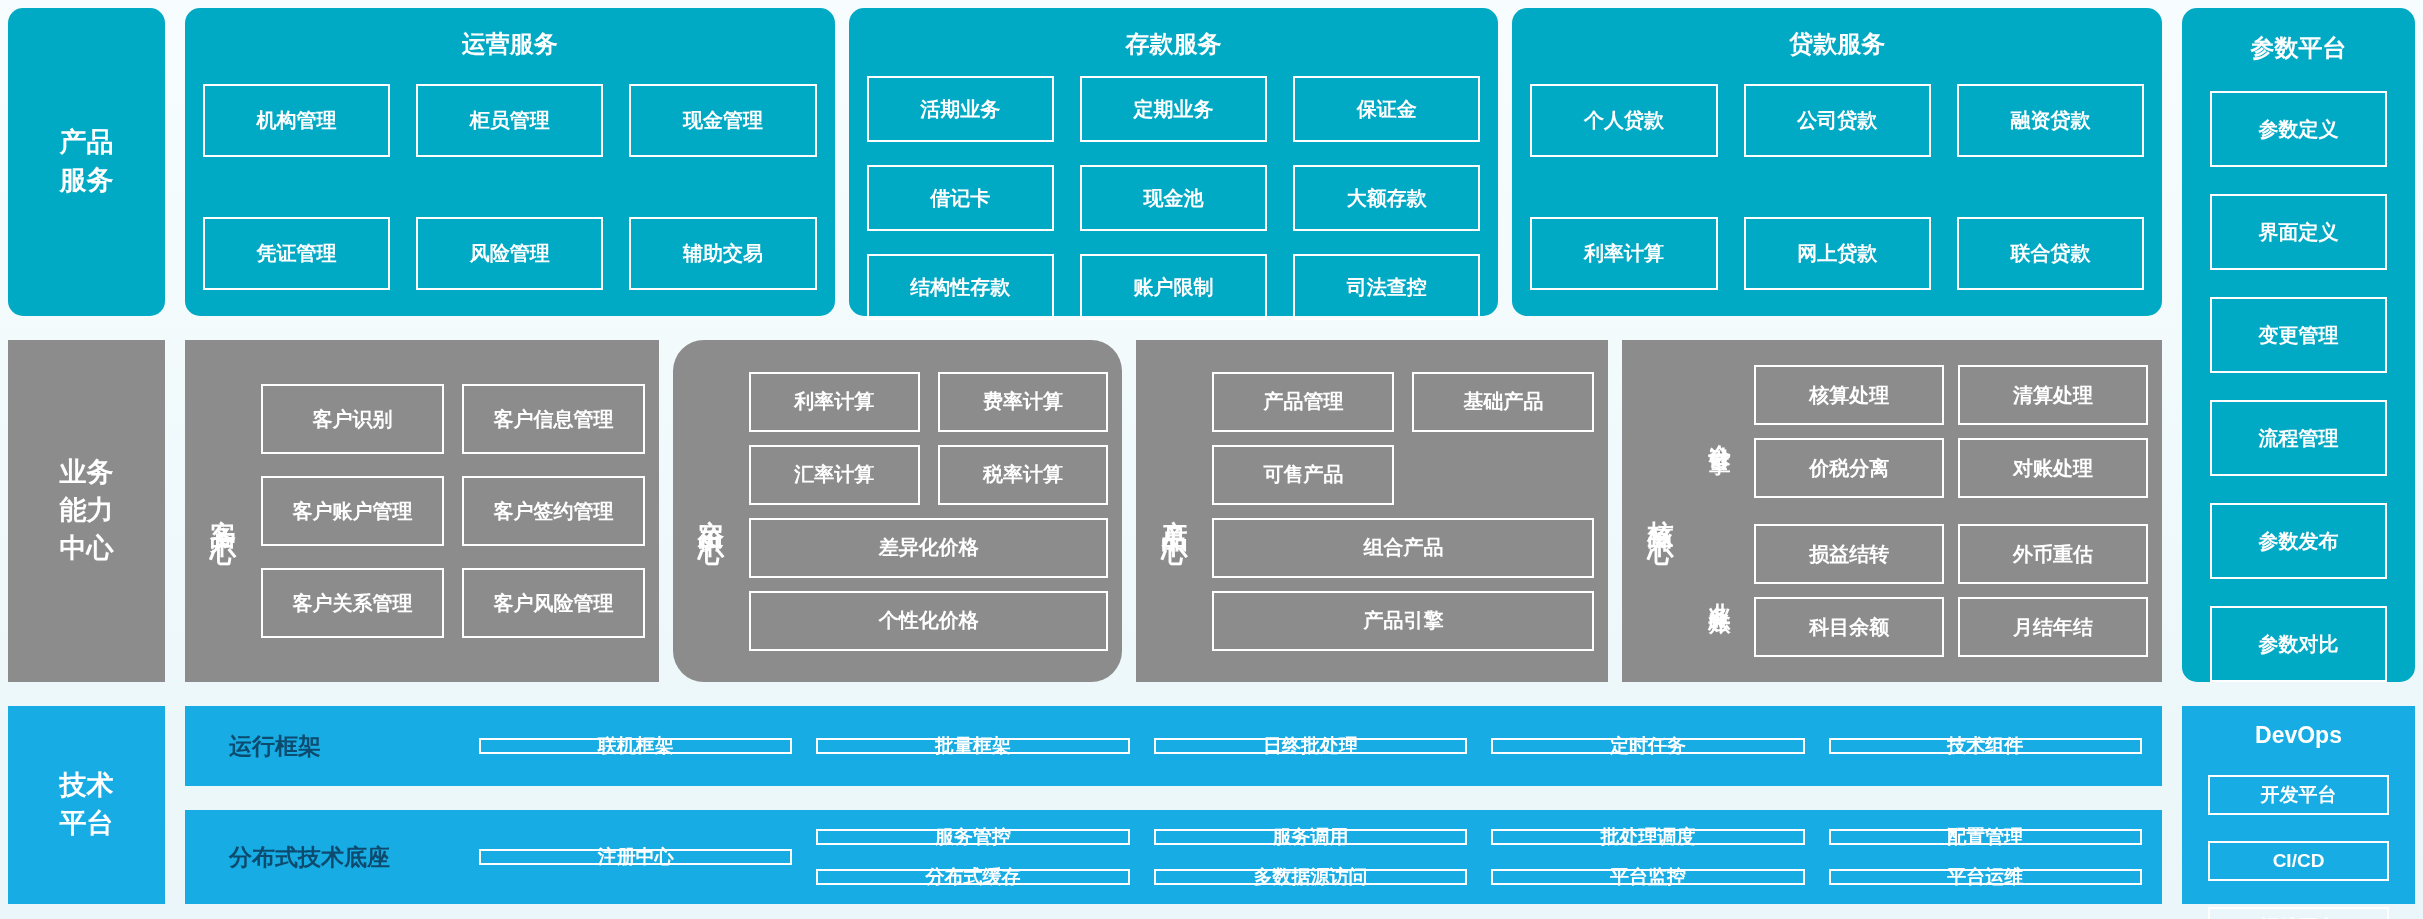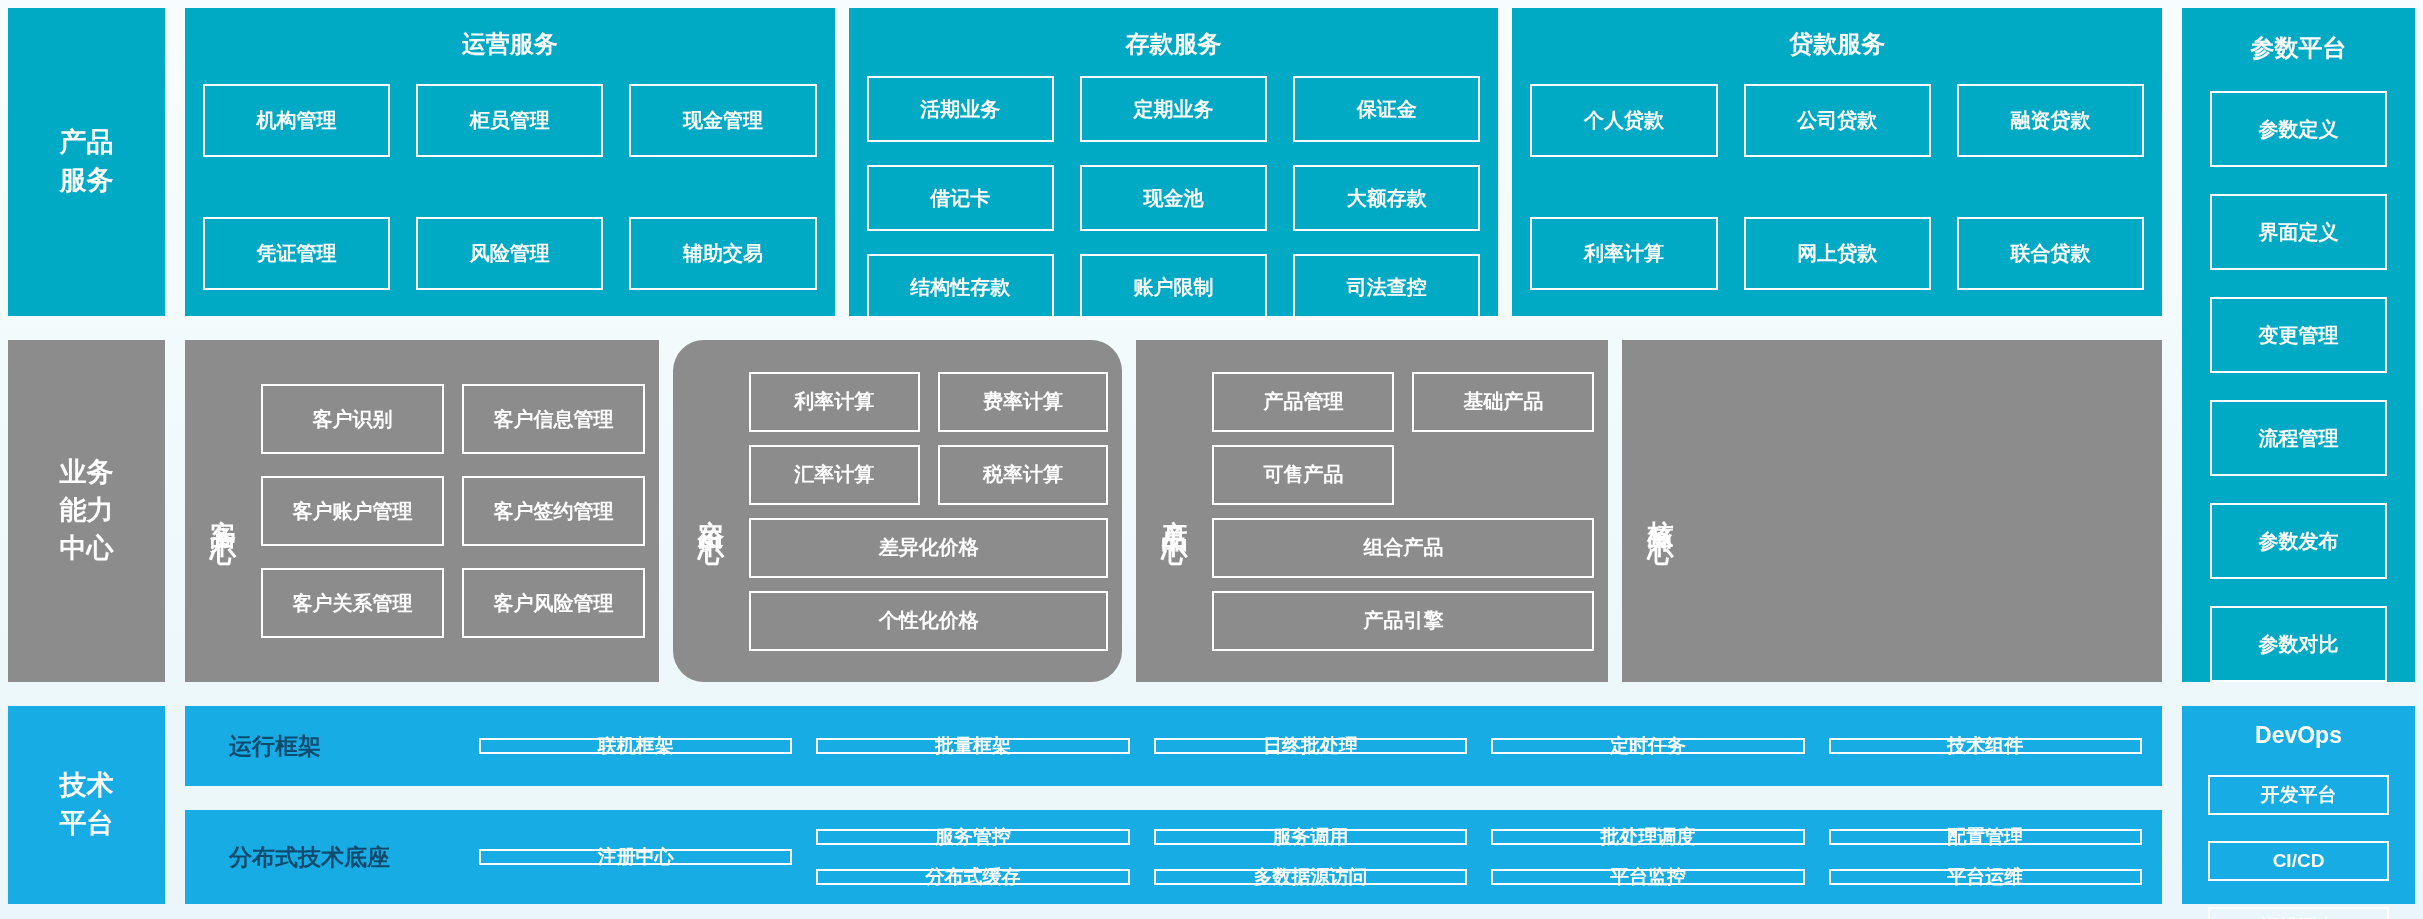--- a/index.html
+++ b/index.html
@@ -1,21 +1,21 @@
 <!DOCTYPE html>
 <html><head>
 <meta charset="utf-8">
 <style>
   html,body{margin:0;padding:0;}
   body{font-family:"Liberation Sans","DejaVu Sans",sans-serif;background:#ecf6f8;}
   .page{width:2423px;height:919px;box-sizing:border-box;
     background:linear-gradient(180deg,#f7fdfe 0%,#eaf6f9 100%);
     display:grid;grid-template-columns:157px 1fr 233px;grid-template-rows:308px 342px 80px 94px;
     gap:24px 20px;padding:8px;}
-  .teal{background:#00a9c4;}
+  .teal{background:#00a9c4;border-radius:15px;}
   .gray{background:#8c8c8c;}
   .blue{background:#17ace4;}
   .rail{display:flex;align-items:center;justify-content:center;color:#fff;font-weight:bold;
     font-size:27px;text-align:center;white-space:pre-line;line-height:1.4;}
   .rail-product{grid-column:1;grid-row:1;}
   .rail-business{grid-column:1;grid-row:2;}
   .rail-tech{grid-column:1;grid-row:3/5;}
   .top-row{grid-column:2;grid-row:1;display:flex;gap:14px;}
   .section{flex:1;display:flex;flex-direction:column;padding:12px 18px;box-sizing:border-box;}
   .section-title{text-align:center;color:#fff;font-weight:bold;font-size:24px;padding-top:8px;}
@@ -153,20 +153,36 @@
         <div class="box">产品管理</div>
         <div class="box">基础产品</div>
         <div class="box">可售产品</div>
         <div class="box wide">组合产品</div>
         <div class="box wide">产品引擎</div>
       </div>
     </div>
 
     <div class="panel gray panel-4">
       <div class="vlabel">核算中心</div>
+      <div class="acct-groups">
+        <div class="acct-group">
+          <div class="acct-label">会计引擎</div>
+          <div class="box">核算处理</div>
+          <div class="box">清算处理</div>
+          <div class="box">价税分离</div>
+          <div class="box">对账处理</div>
+        </div>
+        <div class="acct-group">
+          <div class="acct-label">业务总账</div>
+          <div class="box">损益结转</div>
+          <div class="box">外币重估</div>
+          <div class="box">科目余额</div>
+          <div class="box">月结年结</div>
+        </div>
+      </div>
     </div>
 
   </div>
 
   <div class="band band1 blue">
     <div class="band-label">运行框架</div>
     <div class="box">联机框架</div>
     <div class="box">批量框架</div>
     <div class="box">日终批处理</div>
     <div class="box">定时任务</div>

